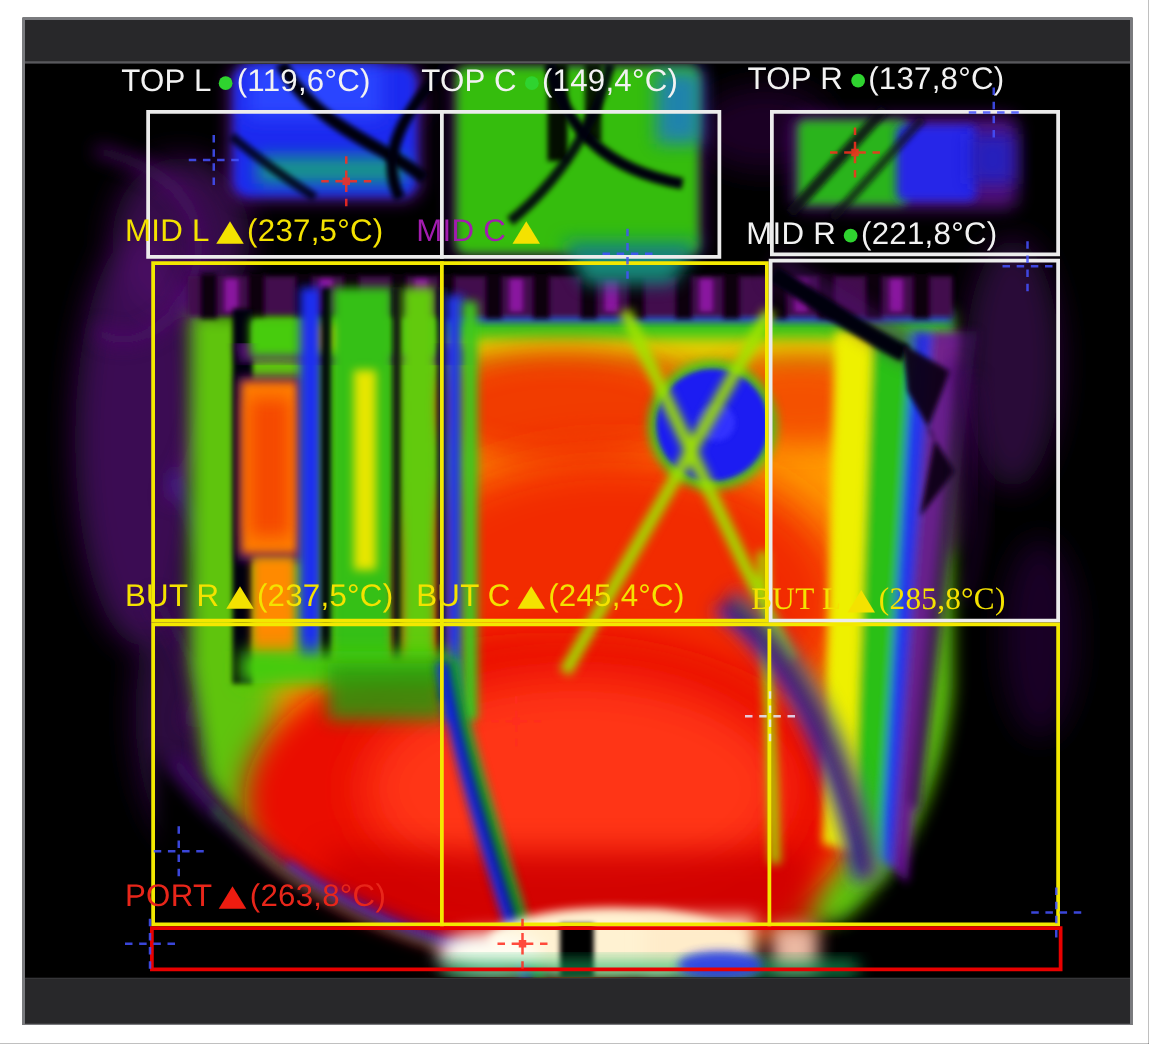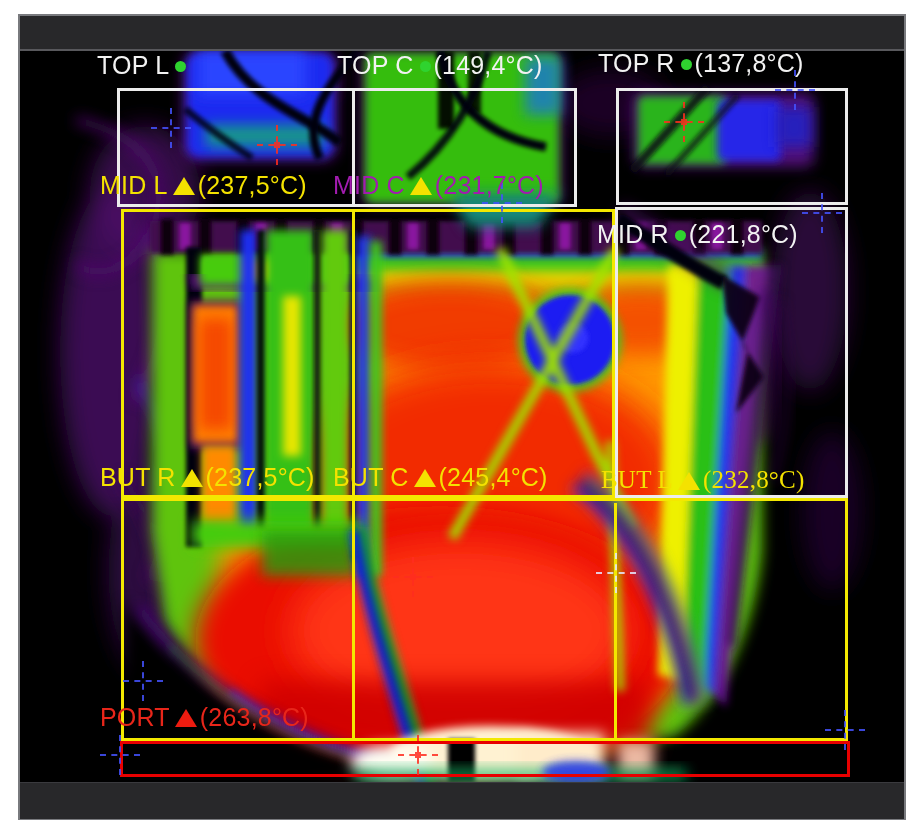--- a/index.html
+++ b/index.html
@@ -298,59 +298,59 @@
       <span class="v"></span>
       <span class="c"></span>
     </div>
     <div class="ch" style="left: 123px; top: 661px; color: rgb(69, 83, 255);">
       <span class="h"></span>
       <span class="v"></span>
     </div>
     <div class="roi-label" style="left: 97px; top: 50px; color: rgb(242, 242, 242);">
       <span>TOP L</span>
       <span class="mk-dot" style="background: rgb(47, 211, 47);"></span>
+      <span>(119,6°C)</span>
     </div>
     <div class="roi-label" style="left: 337px; top: 50px; color: rgb(242, 242, 242); justify-content: space-between;">
       <span>TOP C</span>
       <span class="mk-dot" style="background: rgb(47, 211, 47);"></span>
       <span>(149,4°C)</span>
     </div>
     <div class="roi-label" style="left: 598px; top: 48px; color: rgb(242, 242, 242);">
       <span>TOP R</span>
       <span class="mk-dot" style="background: rgb(47, 211, 47);"></span>
       <span>(137,8°C)</span>
     </div>
     <div class="roi-label" style="left: 100px; top: 170px; color: rgb(244, 226, 0);">
       <span>MID L</span>
       <span class="mk-tri" style="border-bottom-color: rgb(244, 226, 0);"></span>
       <span>(237,5°C)</span>
     </div>
     <div class="roi-label" style="left: 333px; top: 170px; color: #a21caf;">
       <span>MID C</span>
       <span class="mk-tri" style="border-bottom-color: rgb(244, 226, 0);"></span>
-      <span>(231,7°C)</span>
-    </div>
-    <div class="roi-label" style="left: 597px; top: 172px; color: rgb(242, 242, 242); margin-top: 47px;">
+    </div>
+    <div class="roi-label" style="left: 597px; top: 172px; color: rgb(242, 242, 242);">
       <span>MID R</span>
       <span class="mk-dot" style="background: rgb(47, 211, 47);"></span>
       <span>(221,8°C)</span>
     </div>
     <div class="roi-label" style="left: 100px; top: 462px; color: rgb(244, 226, 0); justify-content: flex-end;">
       <span>BUT R</span>
       <span class="mk-tri" style="border-bottom-color: rgb(244, 226, 0);"></span>
       <span>(237,5°C)</span>
     </div>
     <div class="roi-label" style="left: 333px; top: 462px; color: rgb(244, 226, 0);">
       <span>BUT C</span>
       <span class="mk-tri" style="border-bottom-color: rgb(244, 226, 0);"></span>
       <span>(245,4°C)</span>
     </div>
     <div class="roi-label" style="left: 601px; top: 465px; color: rgb(244, 226, 0); font-family: Liberation Serif, serif;">
       <span>BUT L</span>
       <span class="mk-tri" style="border-bottom-color: rgb(244, 226, 0);"></span>
-      <span>(232,8°C)</span>
+      <span>(285,8°C)</span>
     </div>
     <div class="roi-label" style="left: 100px; top: 702px; color: rgb(232, 38, 26);">
       <span>PORT</span>
       <span class="mk-tri" style="border-bottom-color: rgb(238, 28, 16);"></span>
       <span>(263,8°C)</span>
     </div>
   </div>
 
 </body></html>

